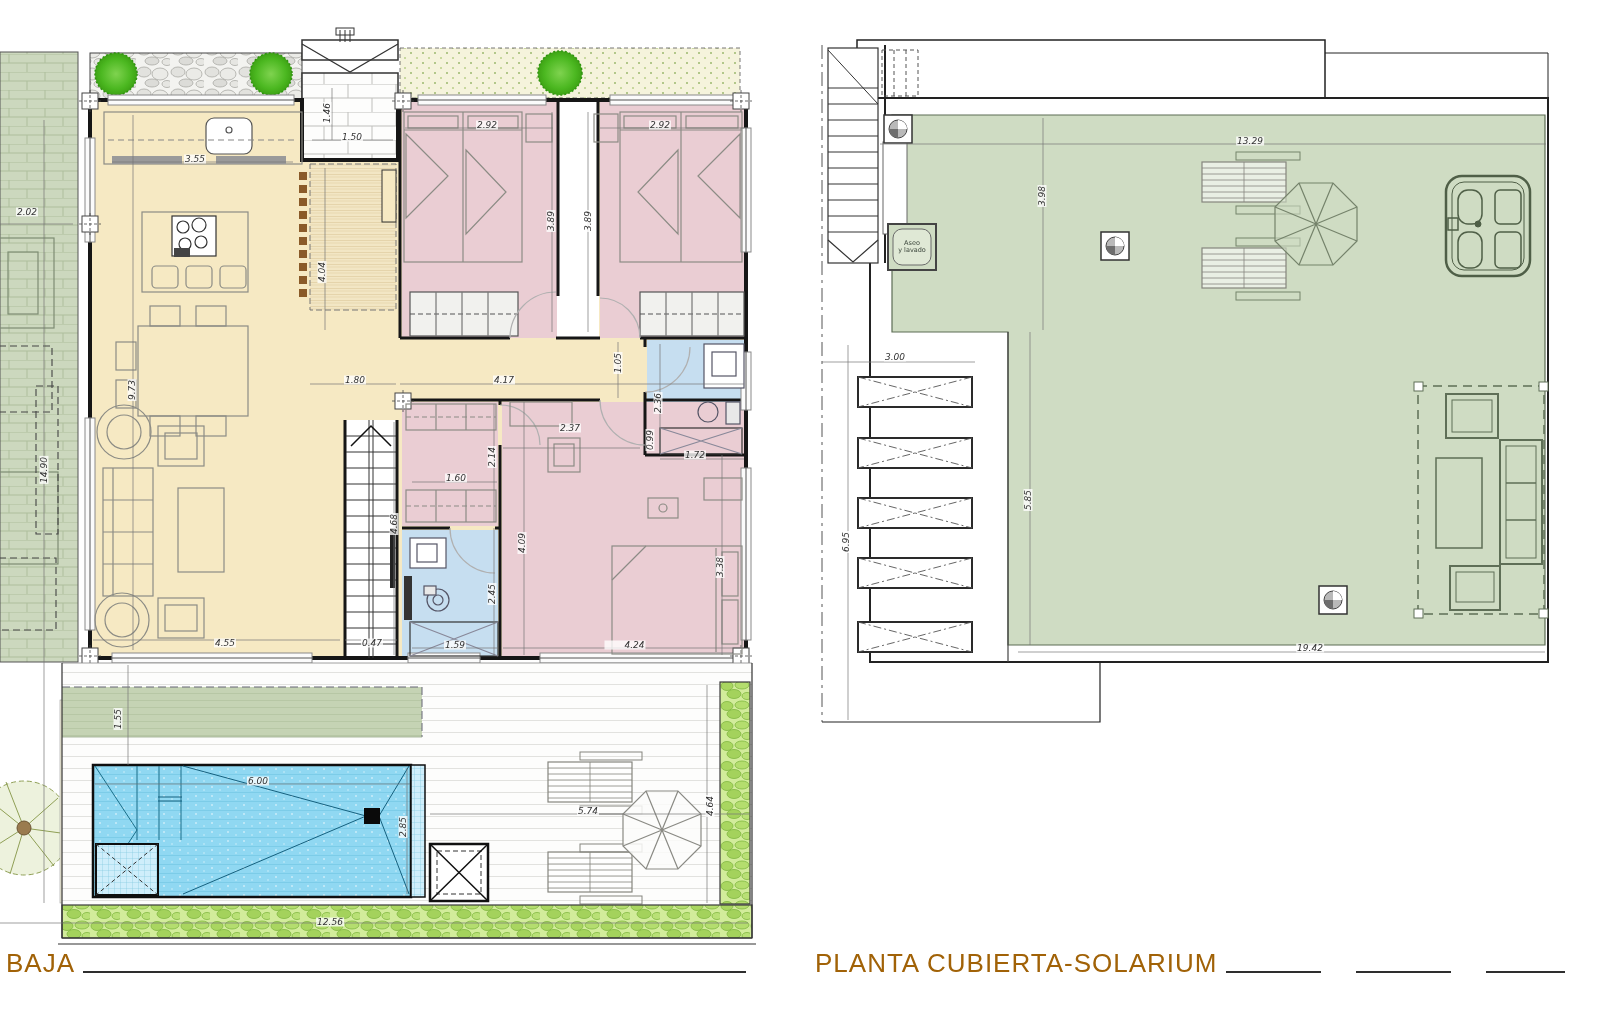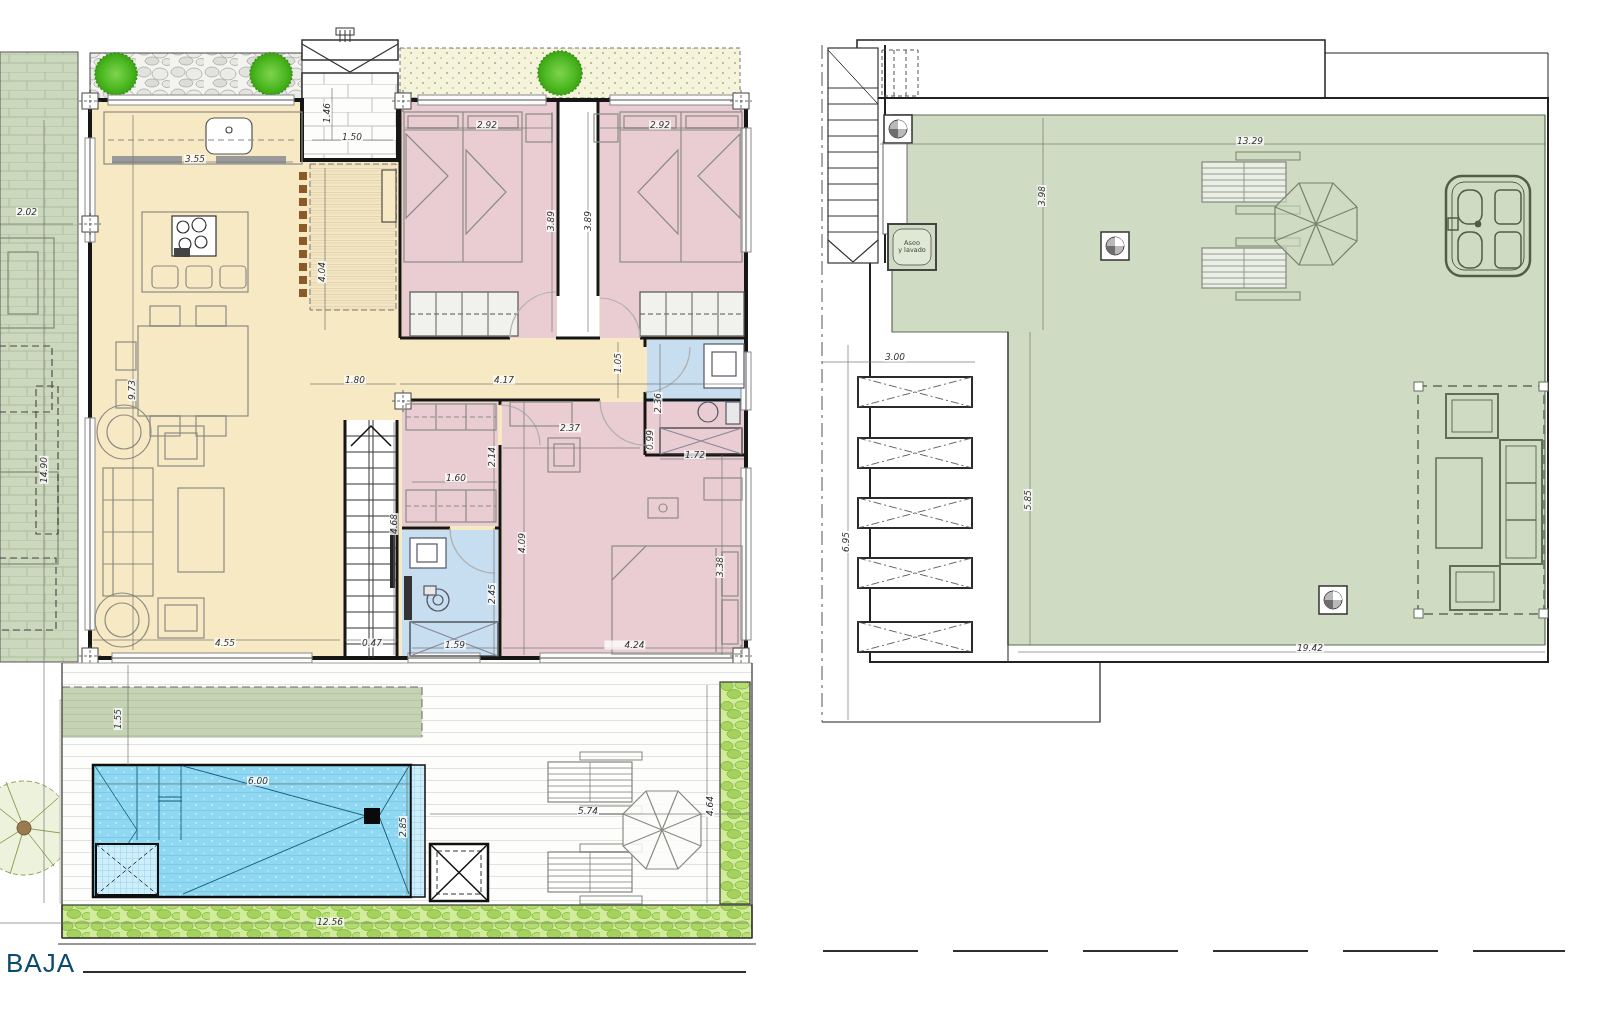--- a/index.html
+++ b/index.html
@@ -6,21 +6,21 @@
   .canvas{position:relative;width:1600px;height:1024px;background:#ffffff;overflow:hidden;
           font-family:"Liberation Sans",sans-serif;}
   .canvas svg{position:absolute;left:0;top:0;}
   .dim-layer{position:absolute;left:0;top:0;width:1600px;height:1024px;pointer-events:none;}
   .dim{position:absolute;transform:translate(-50%,-50%);font:italic 9px "DejaVu Sans",sans-serif;
        color:#333;background:rgba(255,255,255,.78);padding:0 1px;line-height:1;white-space:nowrap;}
   .dim.v{transform:translate(-50%,-50%) rotate(-90deg);}
   .note{position:absolute;transform:translate(-50%,-50%);font:6.5px "DejaVu Sans",sans-serif;
         color:#3c463c;white-space:pre-line;text-align:center;line-height:1.15;}
   .title-row{position:absolute;display:flex;align-items:flex-end;}
-  .title-text{font-size:26px;color:#0c4a6e;letter-spacing:1px;line-height:1;}
+  .title-text{font-size:26px;color:#a16207;letter-spacing:1px;line-height:1;}
   .title-rule{flex:1;height:0;border-bottom:2px solid #2e2e2e;margin:0 0 3px 8px;}
   .title-rule.dashed{border-bottom:none;height:2px;margin:0 0 3px 8px;
         background:repeating-linear-gradient(90deg,#2e2e2e 0 95px,transparent 95px 130px);}
 </style>
 </head>
 <body>
 
 <div class="canvas">
 
 <svg width="1600" height="1024" viewBox="0 0 1600 1024">
@@ -507,16 +507,17 @@
       <span class="note" style="left: 912px; top: 247px;">Aseo
 y lavado</span>
     </div>
 
 <div class="title-row" style="left:6px;top:950px;width:740px;">
   <span class="title-text">BAJA</span>
   <span class="title-rule"></span>
 </div>
 
 <div class="title-row" style="left:815px;top:950px;width:750px;">
+  <span class="title-text">PLANTA CUBIERTA-SOLARIUM</span>
   <span class="title-rule dashed"></span>
 </div>
 
 </div>
 
 </body></html>

